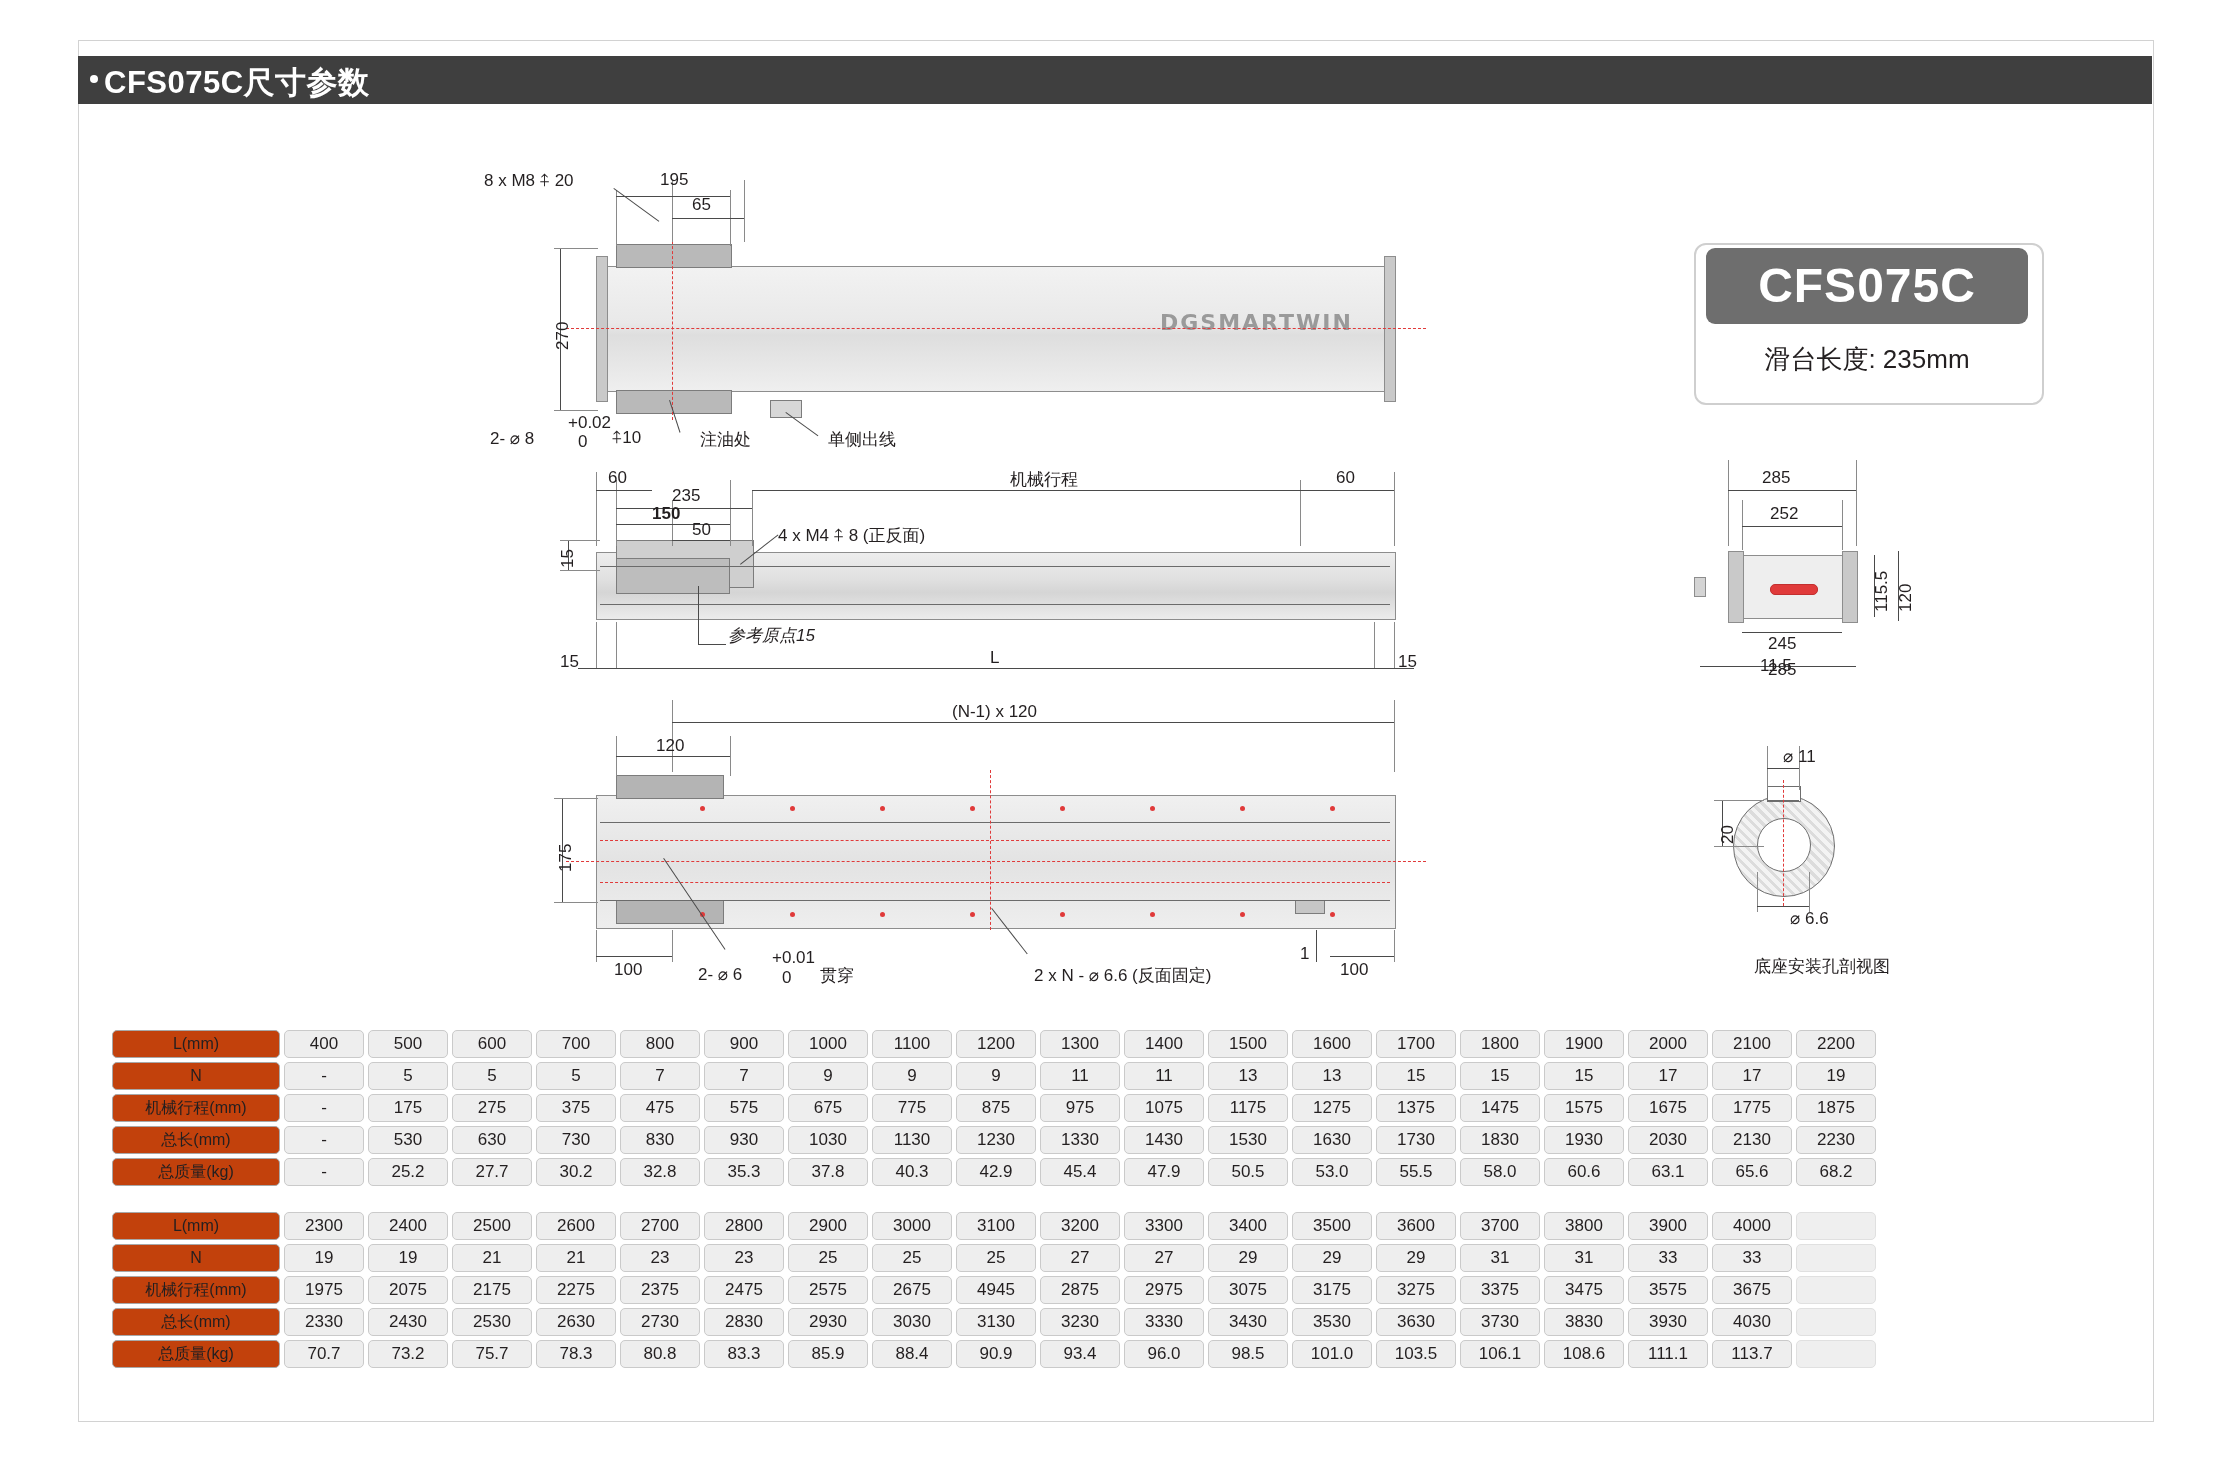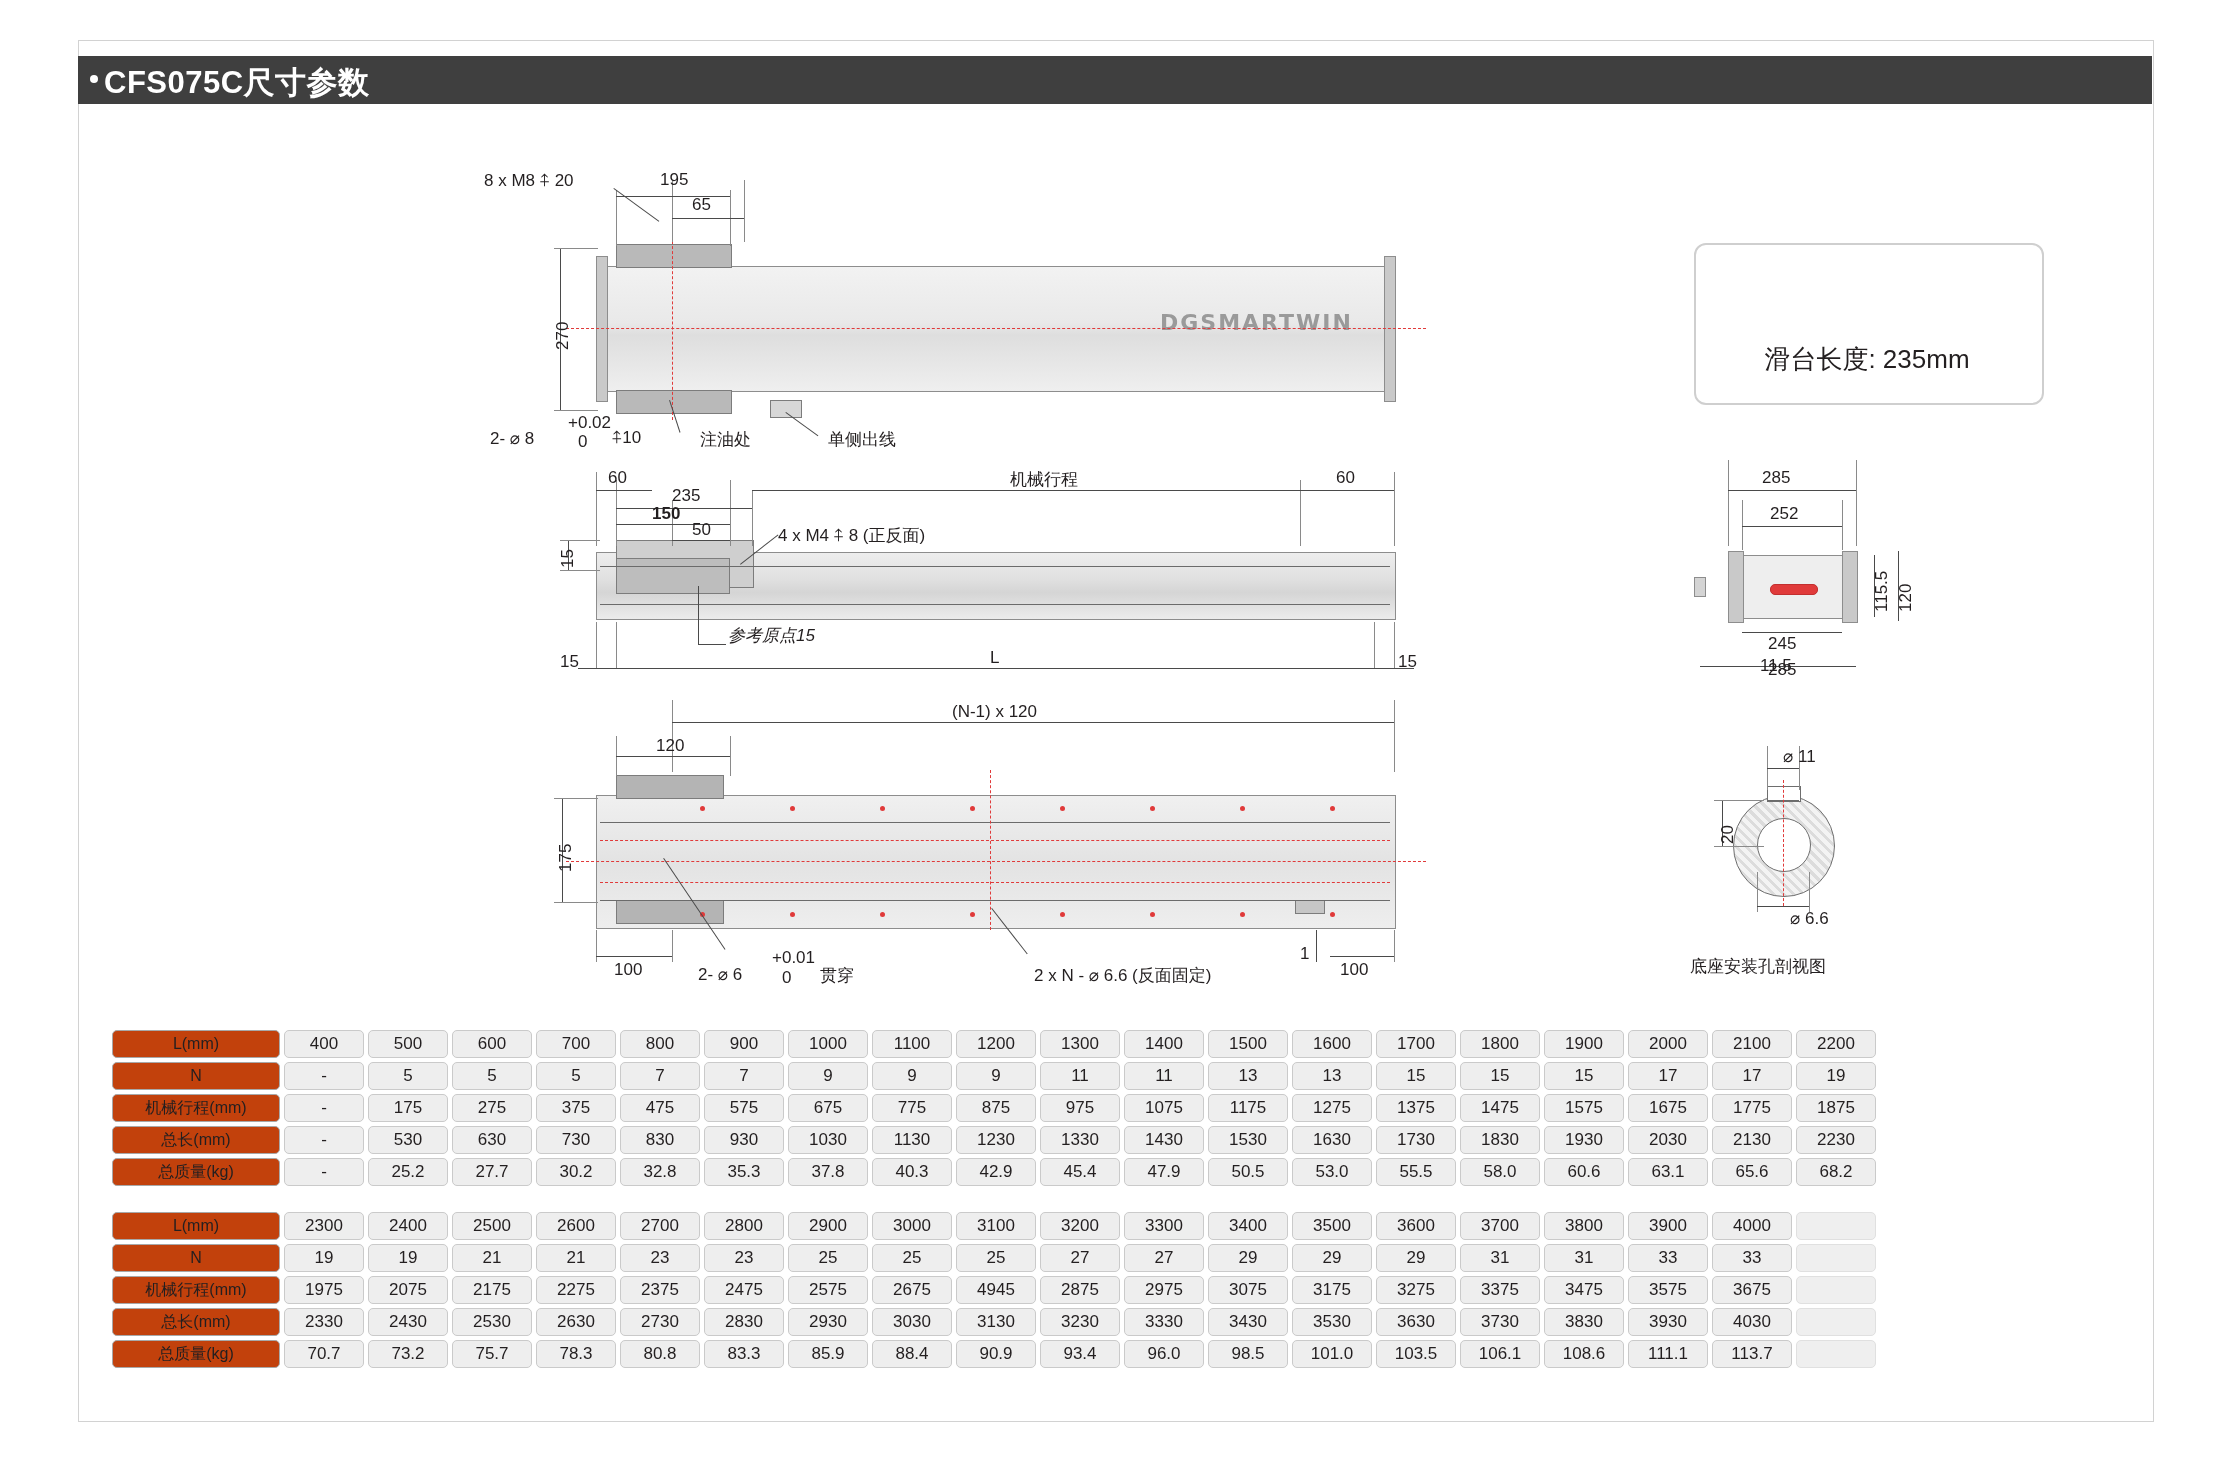--- a/index.html
+++ b/index.html
@@ -107,21 +107,21 @@
   .hs-circle{
     position:absolute;left:1733px;top:795px;width:100px;height:100px;border-radius:50%;
     background:repeating-linear-gradient(45deg,#dcdcdc 0 3px,#f3f3f3 3px 7px);
     border:1px solid #6e6e6e;
   }
   .hs-inner{
     position:absolute;left:1757px;top:818px;width:52px;height:52px;border-radius:50%;
     background:#fff;border:1px solid #6e6e6e;
   }
   .hs-cap{position:absolute;left:1767px;top:786px;width:32px;height:14px;background:#fff;border:1px solid #6e6e6e;}
-  .hs-caption{position:absolute;left:1690px;top:955px;width:200px;text-align:left;font-size:17px;}
+  .hs-caption{position:absolute;left:1690px;top:955px;width:200px;text-align:right;font-size:17px;}
 
   
   .tbl{position:absolute;border-collapse:separate;border-spacing:4px 4px;}
   .tbl td{
     background:#eeeeee;border:1px solid #cacaca;border-radius:5px;
     font-size:17px;color:#231f20;text-align:center;height:26px;
     padding:0;
   }
   .tbl td.rowhdr{
     background:#c2410c;border-color:#a8a8a8;color:#231f20;font-size:16px;
@@ -140,20 +140,21 @@
 <div class="page">
 
   <div class="frame"></div>
 
   <div class="header-bar">
     <span class="dot"></span>
     <span class="title">CFS075C尺寸参数</span>
   </div>
 
   <div class="badge-box"></div>
+  <div class="badge-title">CFS075C</div>
   <div class="badge-sub">滑台长度: 235mm</div>
 
   <div>
     <div class="v1-body"></div>
     <div class="v1-capL"></div>
     <div class="v1-capR"></div>
     <div class="v1-carr-top"></div>
     <div class="v1-carr-bot"></div>
     <div class="v1-logo">DGSMARTWIN</div>
     <div class="v1-conn"></div>

